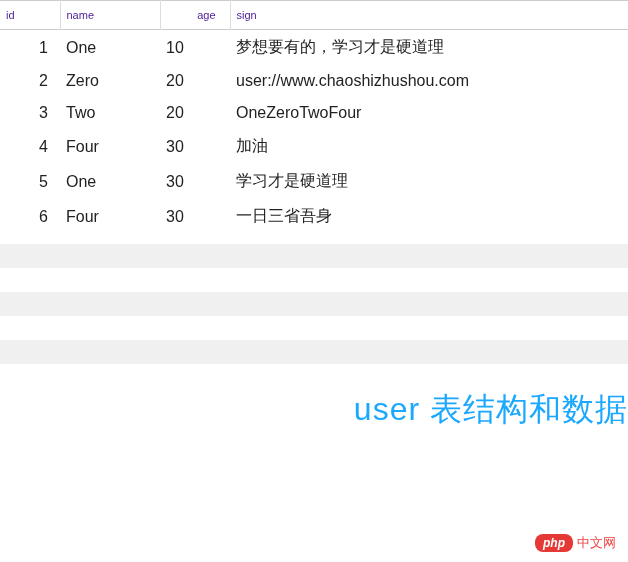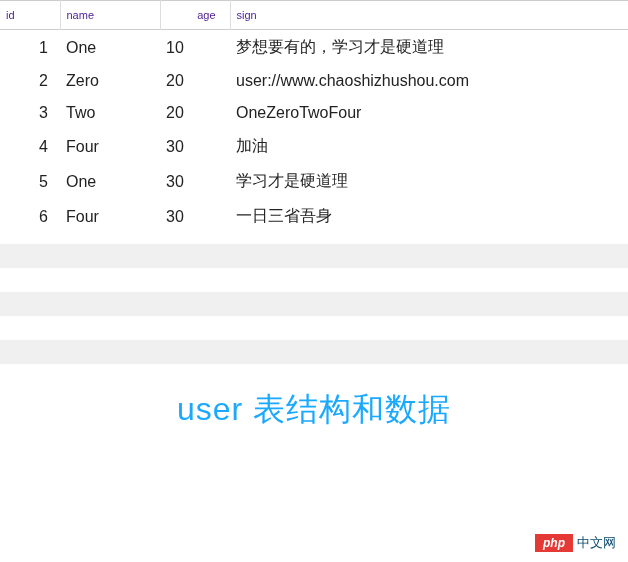--- a/index.html
+++ b/index.html
@@ -66,46 +66,46 @@
     }
     .stripes {
       margin-top: 10px;
     }
     .stripe {
       height: 24px;
       background: #f0f0f0;
       margin-bottom: 24px;
     }
     .caption {
-      text-align: center;
+      text-align: right;
       font-size: 32px;
       color: #1ba8ff;
       margin-top: 20px;
       letter-spacing: 1px;
     }
     .footer {
       position: absolute;
       bottom: 10px;
       right: 12px;
       display: flex;
       align-items: center;
       gap: 4px;
     }
     .php-badge {
       background: #e53935;
       color: #fff;
       font-size: 12px;
       font-weight: bold;
       font-style: italic;
       padding: 2px 8px;
-      border-radius: 0;
+      border-radius: 8px;
     }
     .footer-text {
       font-size: 13px;
-      color: #0c4a6e;
+      color: #ef4444;
     }
   </style>
 </head>
 <body>
 
 <table class="table">
   <thead>
     <tr class="header-row">
       <th class="col-id">id</th>
       <th class="col-name">name</th>

